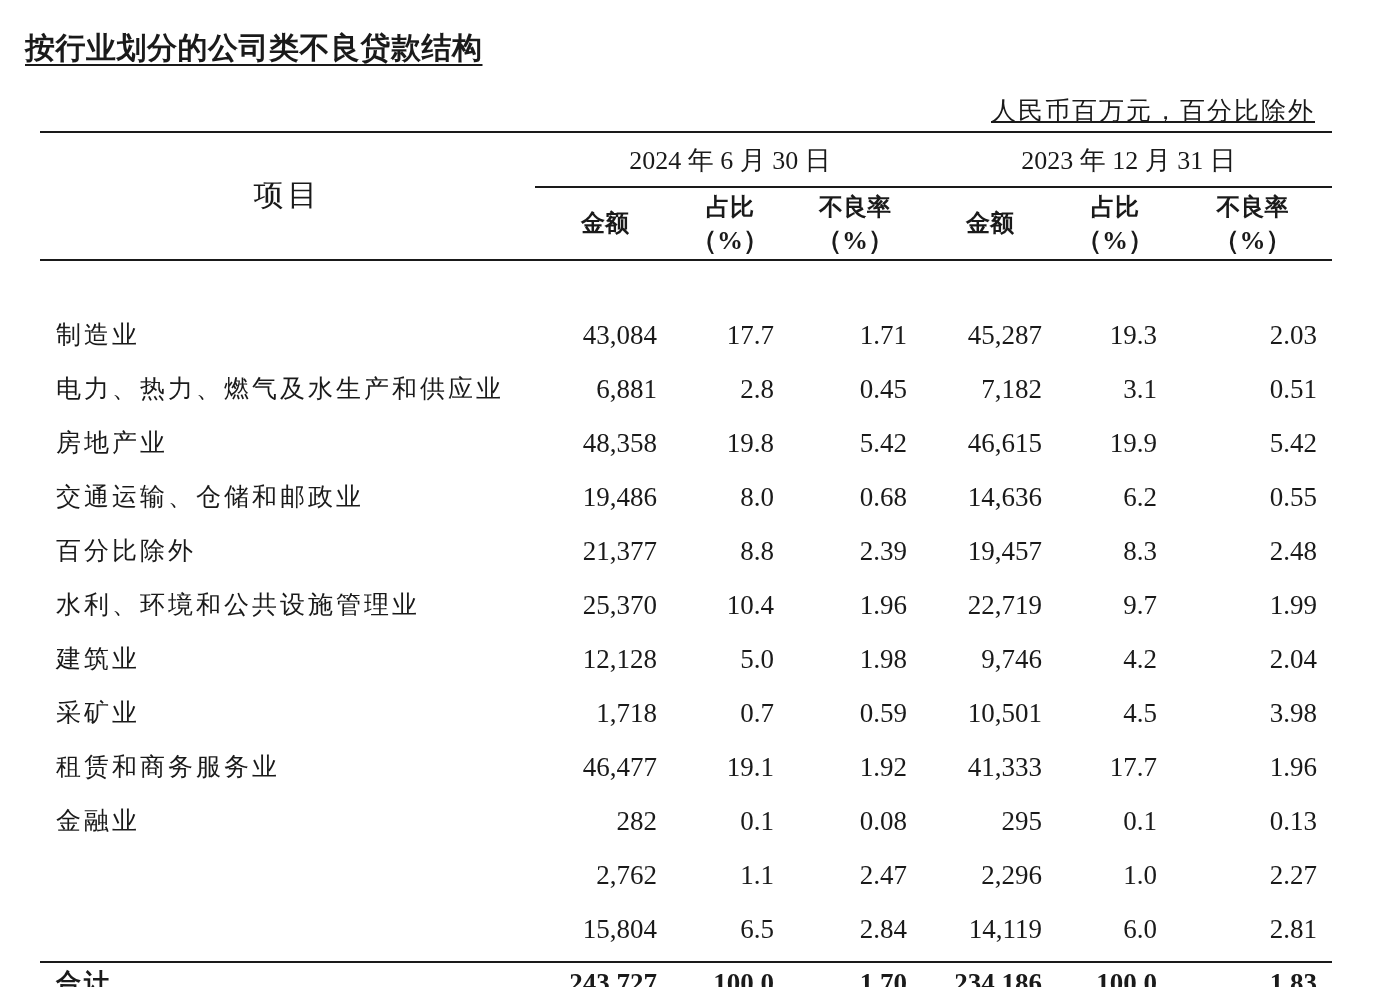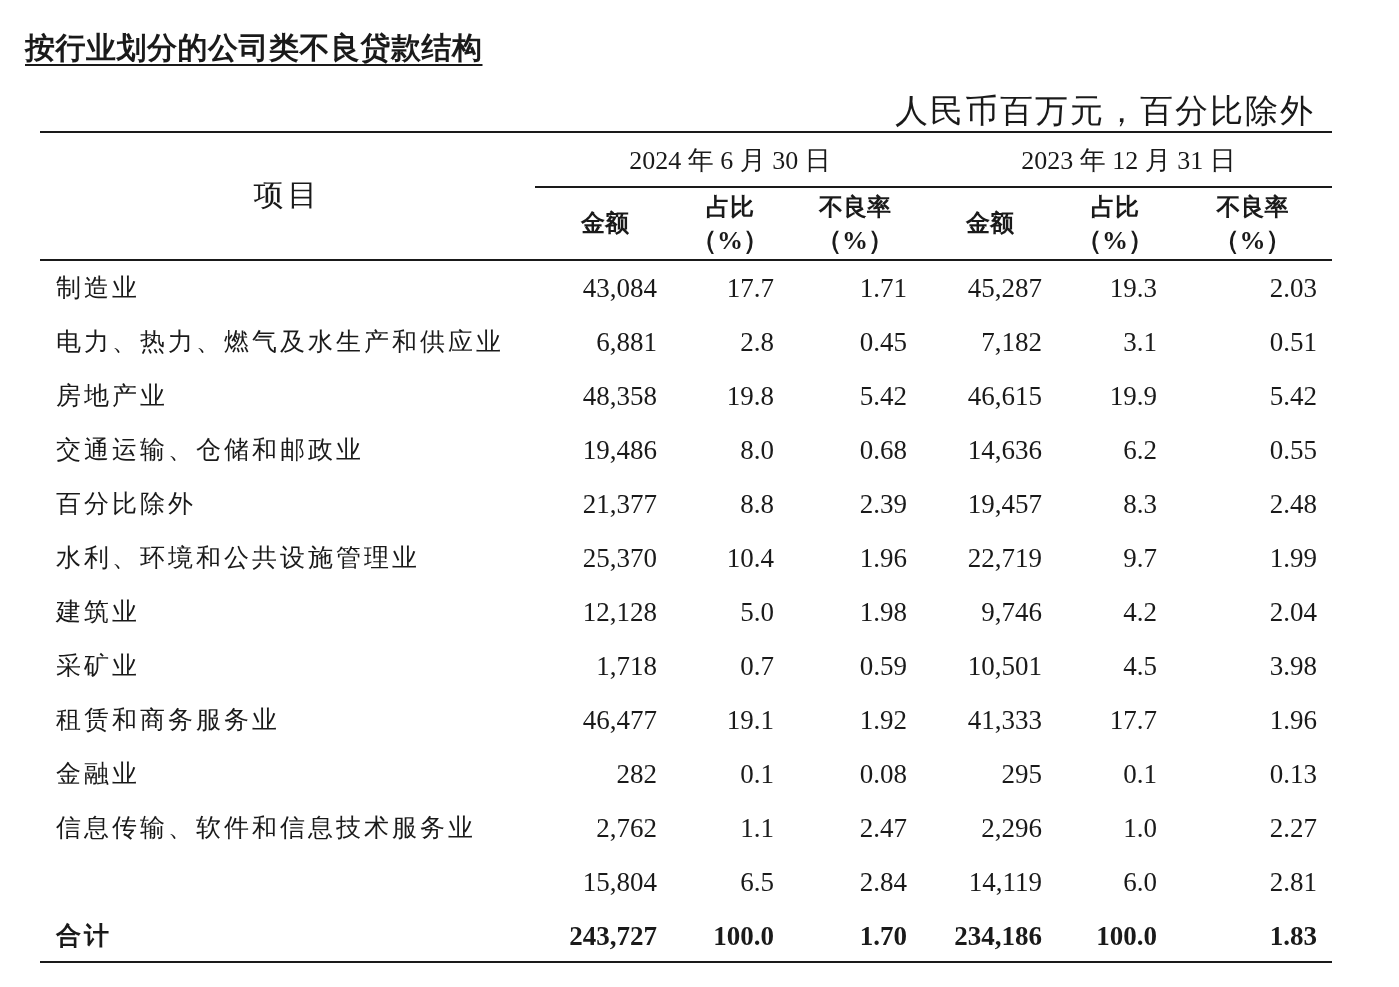--- a/index.html
+++ b/index.html
@@ -26,25 +26,26 @@
       text-decoration: underline;
       text-underline-offset: 6px;
       text-decoration-thickness: 2px;
       line-height: 40px;
       white-space: nowrap;
     }
     .unit-note {
       position: absolute;
       right: 84px;
       top: 94px;
-      font-size: 33px;
+      font-size: 25px;
       line-height: 34px;
       font-family: "DejaVu Serif", "Liberation Serif", serif;
       letter-spacing: 2px;
       white-space: nowrap;
+      text-decoration: underline;
     }
     .rule {
       position: absolute;
       background: #1a1a1a;
     }
     .rule.top { left: 40px; width: 1292px; top: 131px; height: 2px; }
     .rule.sub { left: 535px; width: 797px; top: 186px; height: 2px; }
     .rule.head-bottom { left: 40px; width: 1292px; top: 259px; height: 2px; }
     .rule.bottom { left: 40px; width: 1292px; top: 961px; height: 2px; }
 
@@ -78,20 +79,21 @@
     }
     .sub.single { top: 207px; }
     .sub.double { top: 191px; }
     .sub .pct { display: block; font-family: "Liberation Serif", "DejaVu Serif", serif; font-size: 26px; }
 
     .row {
       position: absolute;
       left: 40px;
       width: 1292px;
       height: 54px;
+      margin-top: 47px;
     }
     .cell {
       position: absolute;
       top: 0;
       height: 54px;
       line-height: 54px;
       white-space: nowrap;
       font-size: 27px;
     }
     .cell.label {
@@ -233,21 +235,20 @@
 <div class="row" style="top:747px;">
   <span class="cell label">金融业</span>
   <span class="cell num c1">282</span>
   <span class="cell num c2">0.1</span>
   <span class="cell num c3">0.08</span>
   <span class="cell num c4">295</span>
   <span class="cell num c5">0.1</span>
   <span class="cell num c6">0.13</span>
 </div>
 <div class="row" style="top:801px;">
-  <span class="cell label">信息传输、软件和信息技术服务业</span>
   <span class="cell num c1">2,762</span>
   <span class="cell num c2">1.1</span>
   <span class="cell num c3">2.47</span>
   <span class="cell num c4">2,296</span>
   <span class="cell num c5">1.0</span>
   <span class="cell num c6">2.27</span>
 </div>
 <div class="row" style="top:855px;">
   <span class="cell num c1">15,804</span>
   <span class="cell num c2">6.5</span>

